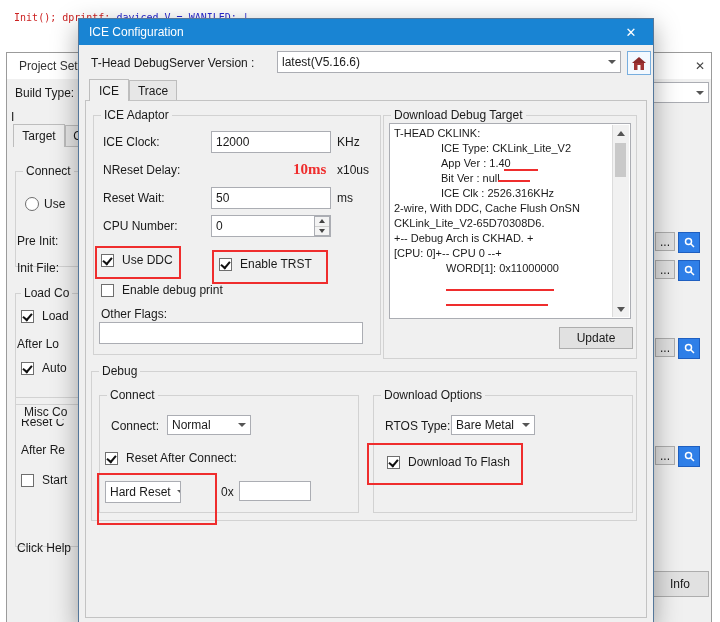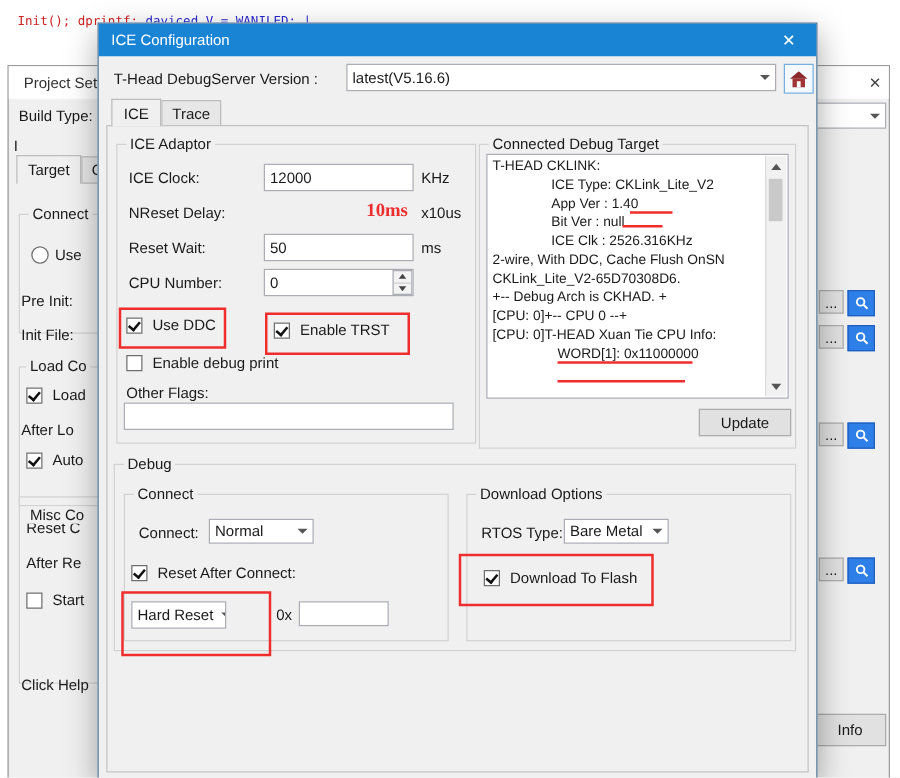--- a/index.html
+++ b/index.html
@@ -235,33 +235,32 @@
 
   <div class="abs lbl" style="left:22px;top:288px">Other Flags:</div>
   <div class="abs input" style="left:20px;top:303px;width:264px;height:22px">
     <span></span>
   </div>
 
   <div class="abs redbox" style="left:16px;top:227px;width:82px;height:29px"></div>
   <div class="abs redbox" style="left:133px;top:231px;width:112px;height:30px"></div>
 
   <div class="abs grp" style="left:304px;top:96px;width:254px;height:244px"></div>
-  <div class="abs grp-lab" style="left:312px;top:89px">Connected Debug Target</div>
+  <div class="abs grp-lab" style="left:312px;top:89px">Download Debug Target</div>
 
   <div class="abs tgt" style="left:310px;top:104px;width:242px;height:196px">
     <div class="tline">T-HEAD CKLINK:</div>
     <div class="tline ind1">ICE Type: CKLink_Lite_V2</div>
     <div class="tline ind1">App Ver : 1.40</div>
     <div class="tline ind1">Bit Ver : null</div>
     <div class="tline ind1">ICE Clk : 2526.316KHz</div>
     <div class="tline">2-wire, With DDC, Cache Flush OnSN</div>
     <div class="tline">CKLink_Lite_V2-65D70308D6.</div>
     <div class="tline">+--  Debug Arch is CKHAD. +</div>
     <div class="tline">[CPU: 0]+--  CPU 0  --+</div>
-    <div class="tline">[CPU: 0]T-HEAD Xuan Tie CPU Info:</div>
     <div class="tline ind2">WORD[1]: 0x11000000</div>
 
     <div class="abs redbar" style="left:114px;top:45px;width:34px"></div>
     <div class="abs redbar" style="left:108px;top:56px;width:32px"></div>
     <div class="abs redbar" style="left:56px;top:165px;width:108px"></div>
     <div class="abs redbar" style="left:56px;top:180px;width:102px"></div>
 
     <div class="sb">
       <div class="sb-up">
           <span class="tri-up"></span>

